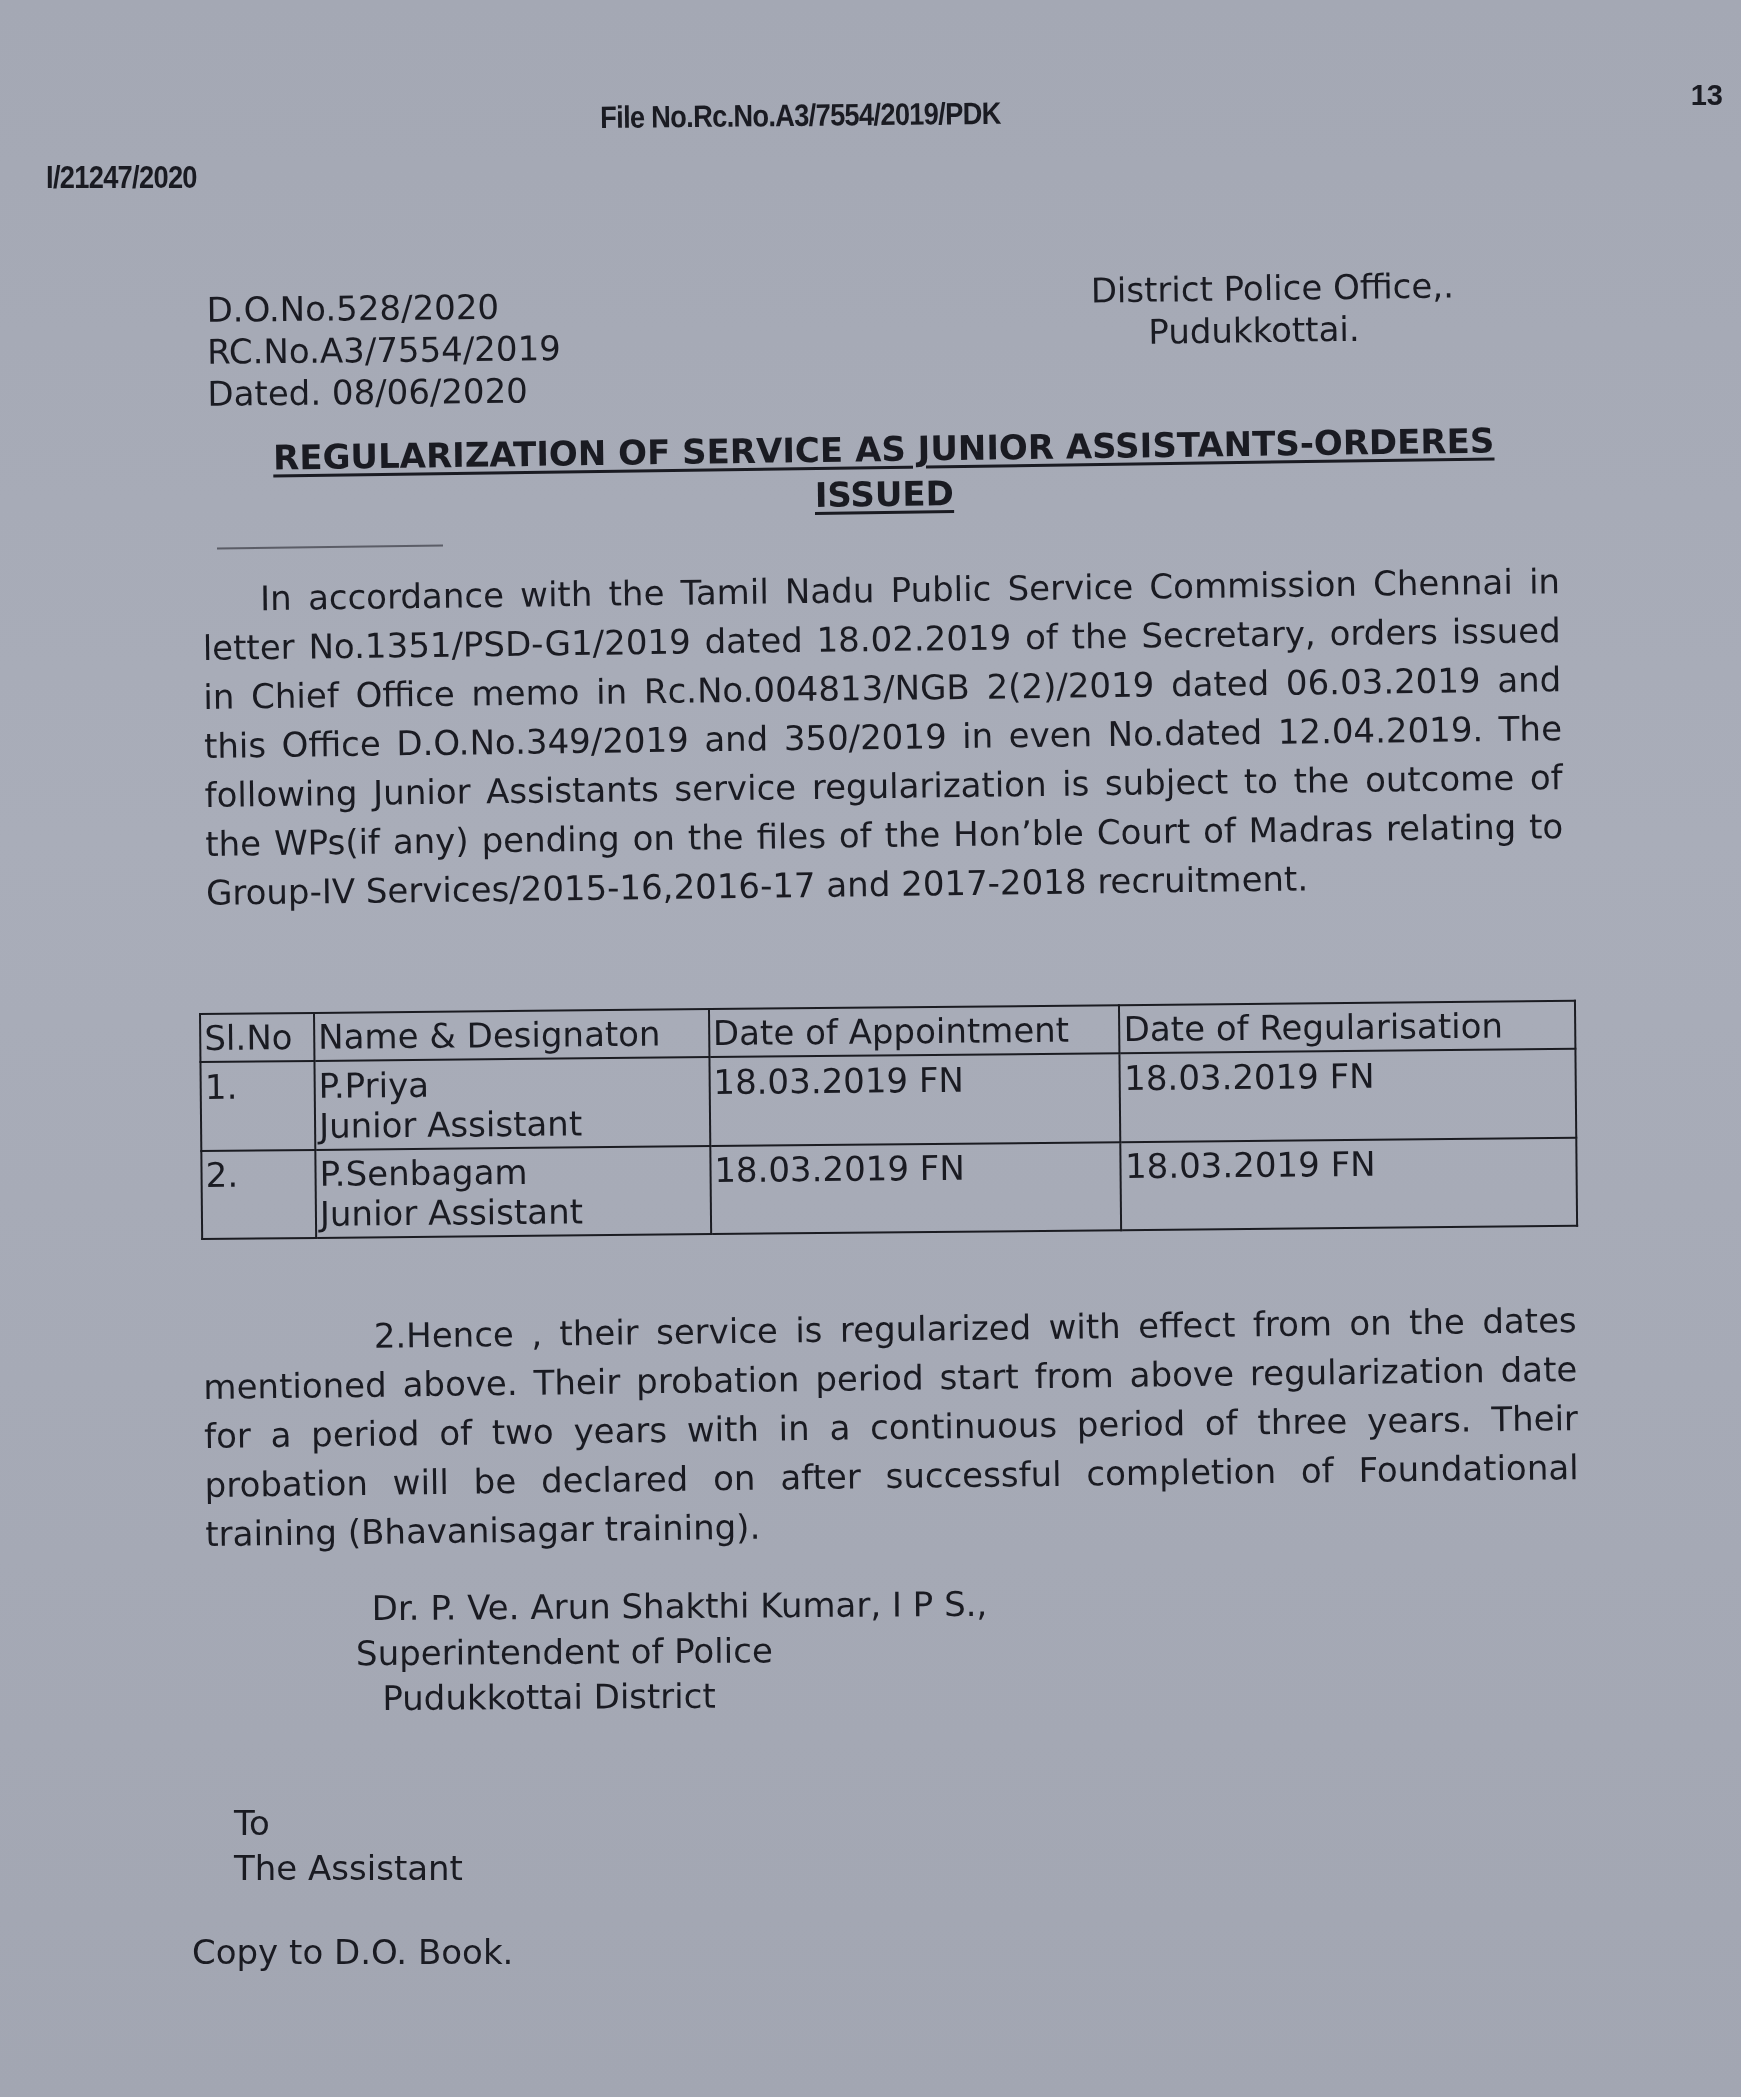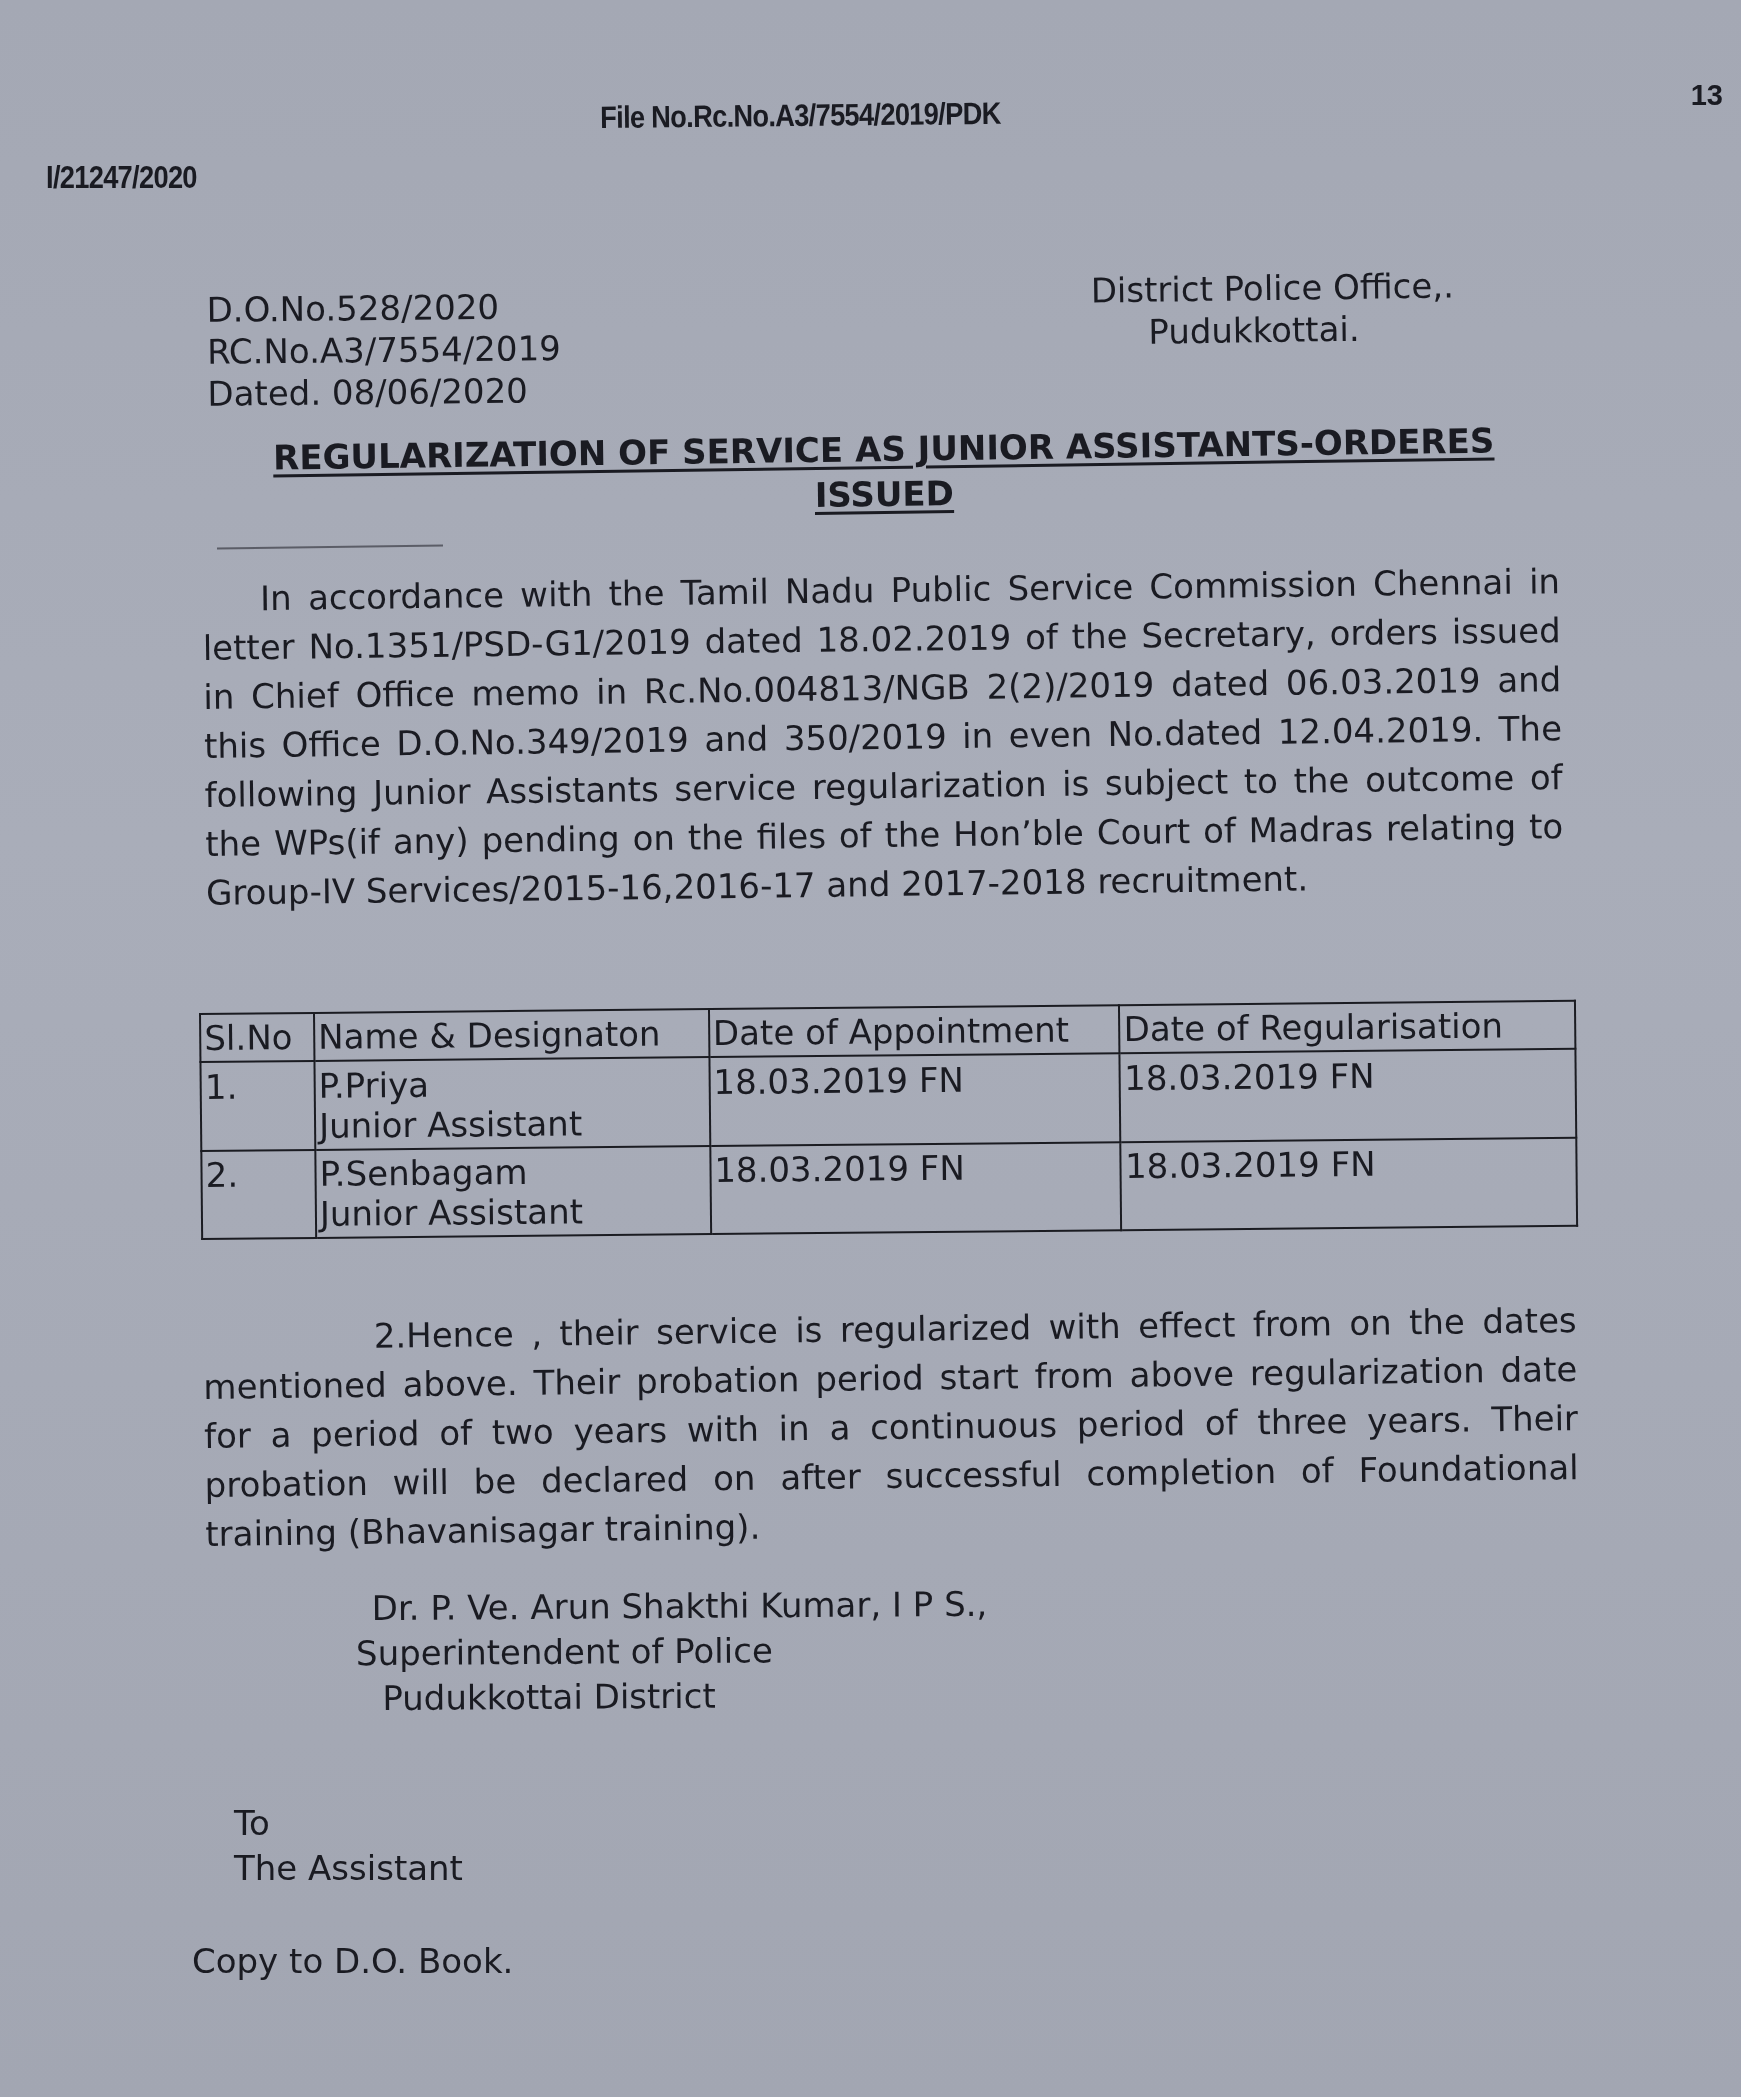--- a/index.html
+++ b/index.html
@@ -63,21 +63,21 @@
   .col-sl { width: 107px; }
   .col-name { width: 388px; }
   .col-app { width: 404px; }
   .col-reg { width: 449px; }
 
   .signature { left: 356px; top: 1584px; font-size: 34px; line-height: 45px; transform: rotate(-0.4deg); }
   .signature .l1 { padding-left: 16px; }
   .signature .l3 { padding-left: 26px; }
 
   .addressee { left: 208px; top: 1801px; font-size: 34px; line-height: 45px; margin-left: 26px; }
-  .copy-to { left: 192px; top: 1932px; font-size: 34px; margin-top: 9px; }
+  .copy-to { left: 192px; top: 1932px; font-size: 34px; }
 </style>
 </head>
 <body>
 
 <div class="abs page-number">13</div>
 <div class="abs stamp file-no">File No.Rc.No.A3/7554/2019/PDK</div>
 <div class="abs stamp inward-no">I/21247/2020</div>
 
 <div class="abs ref-block">
   <div>D.O.No.528/2020</div>

